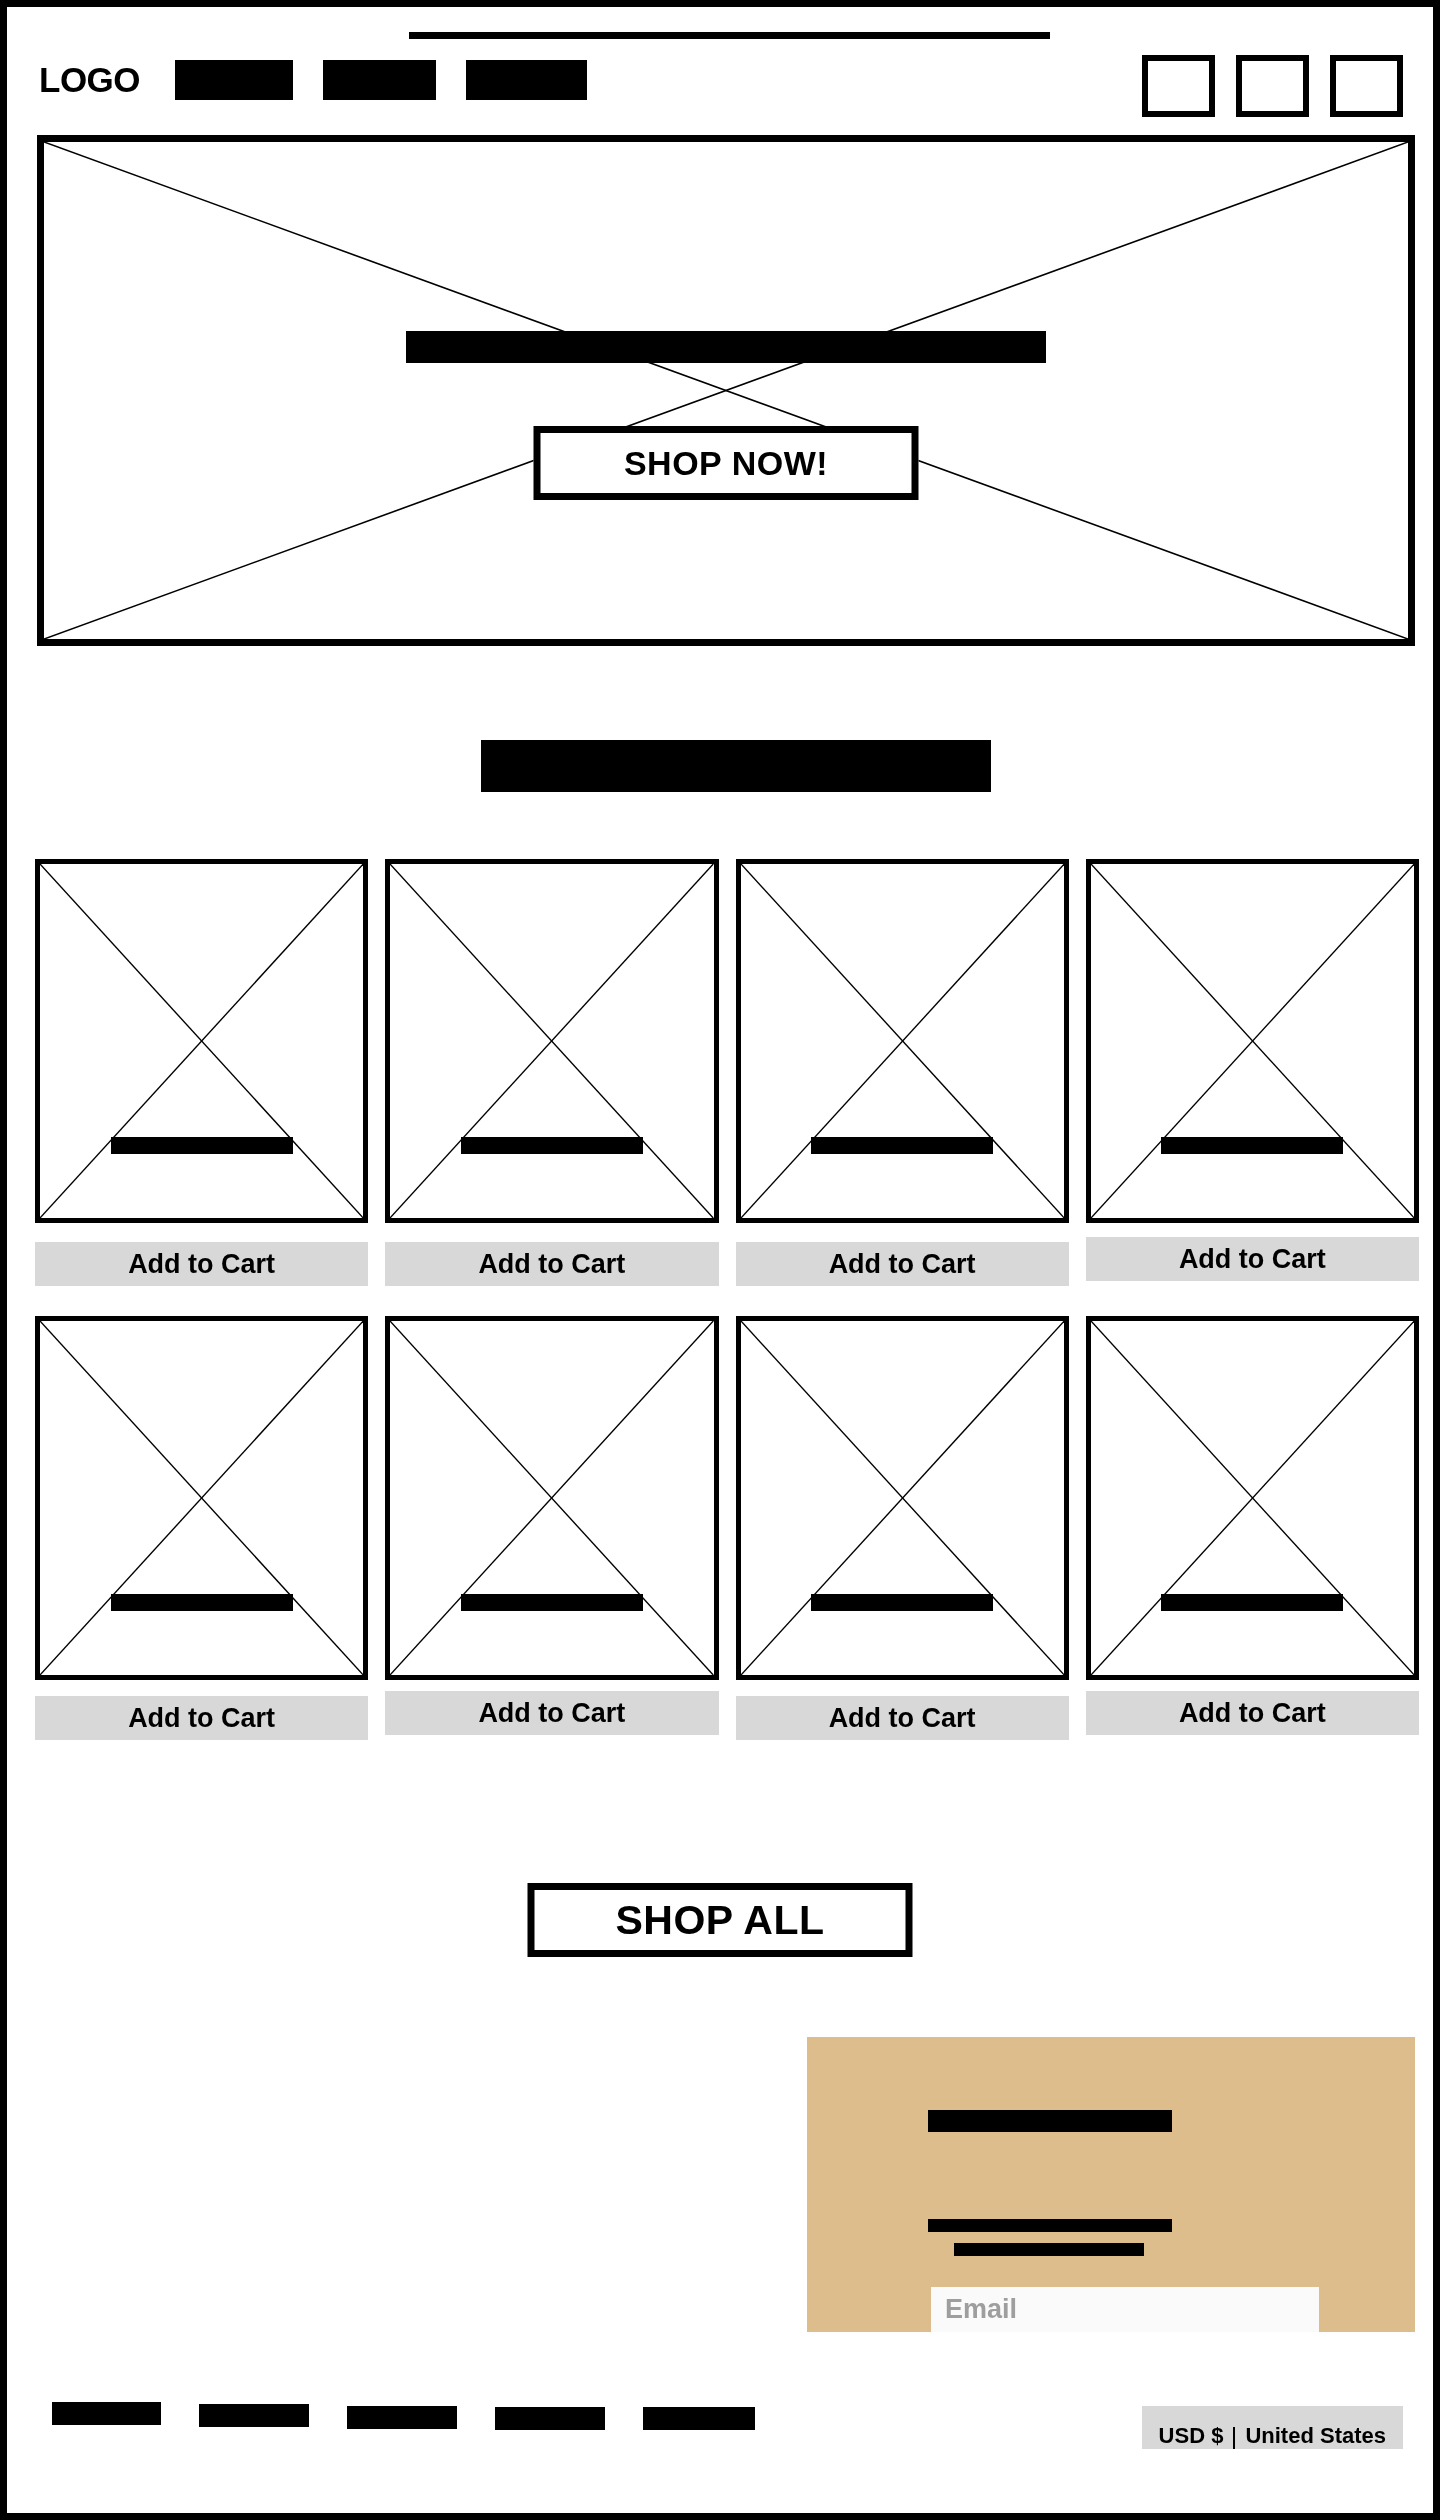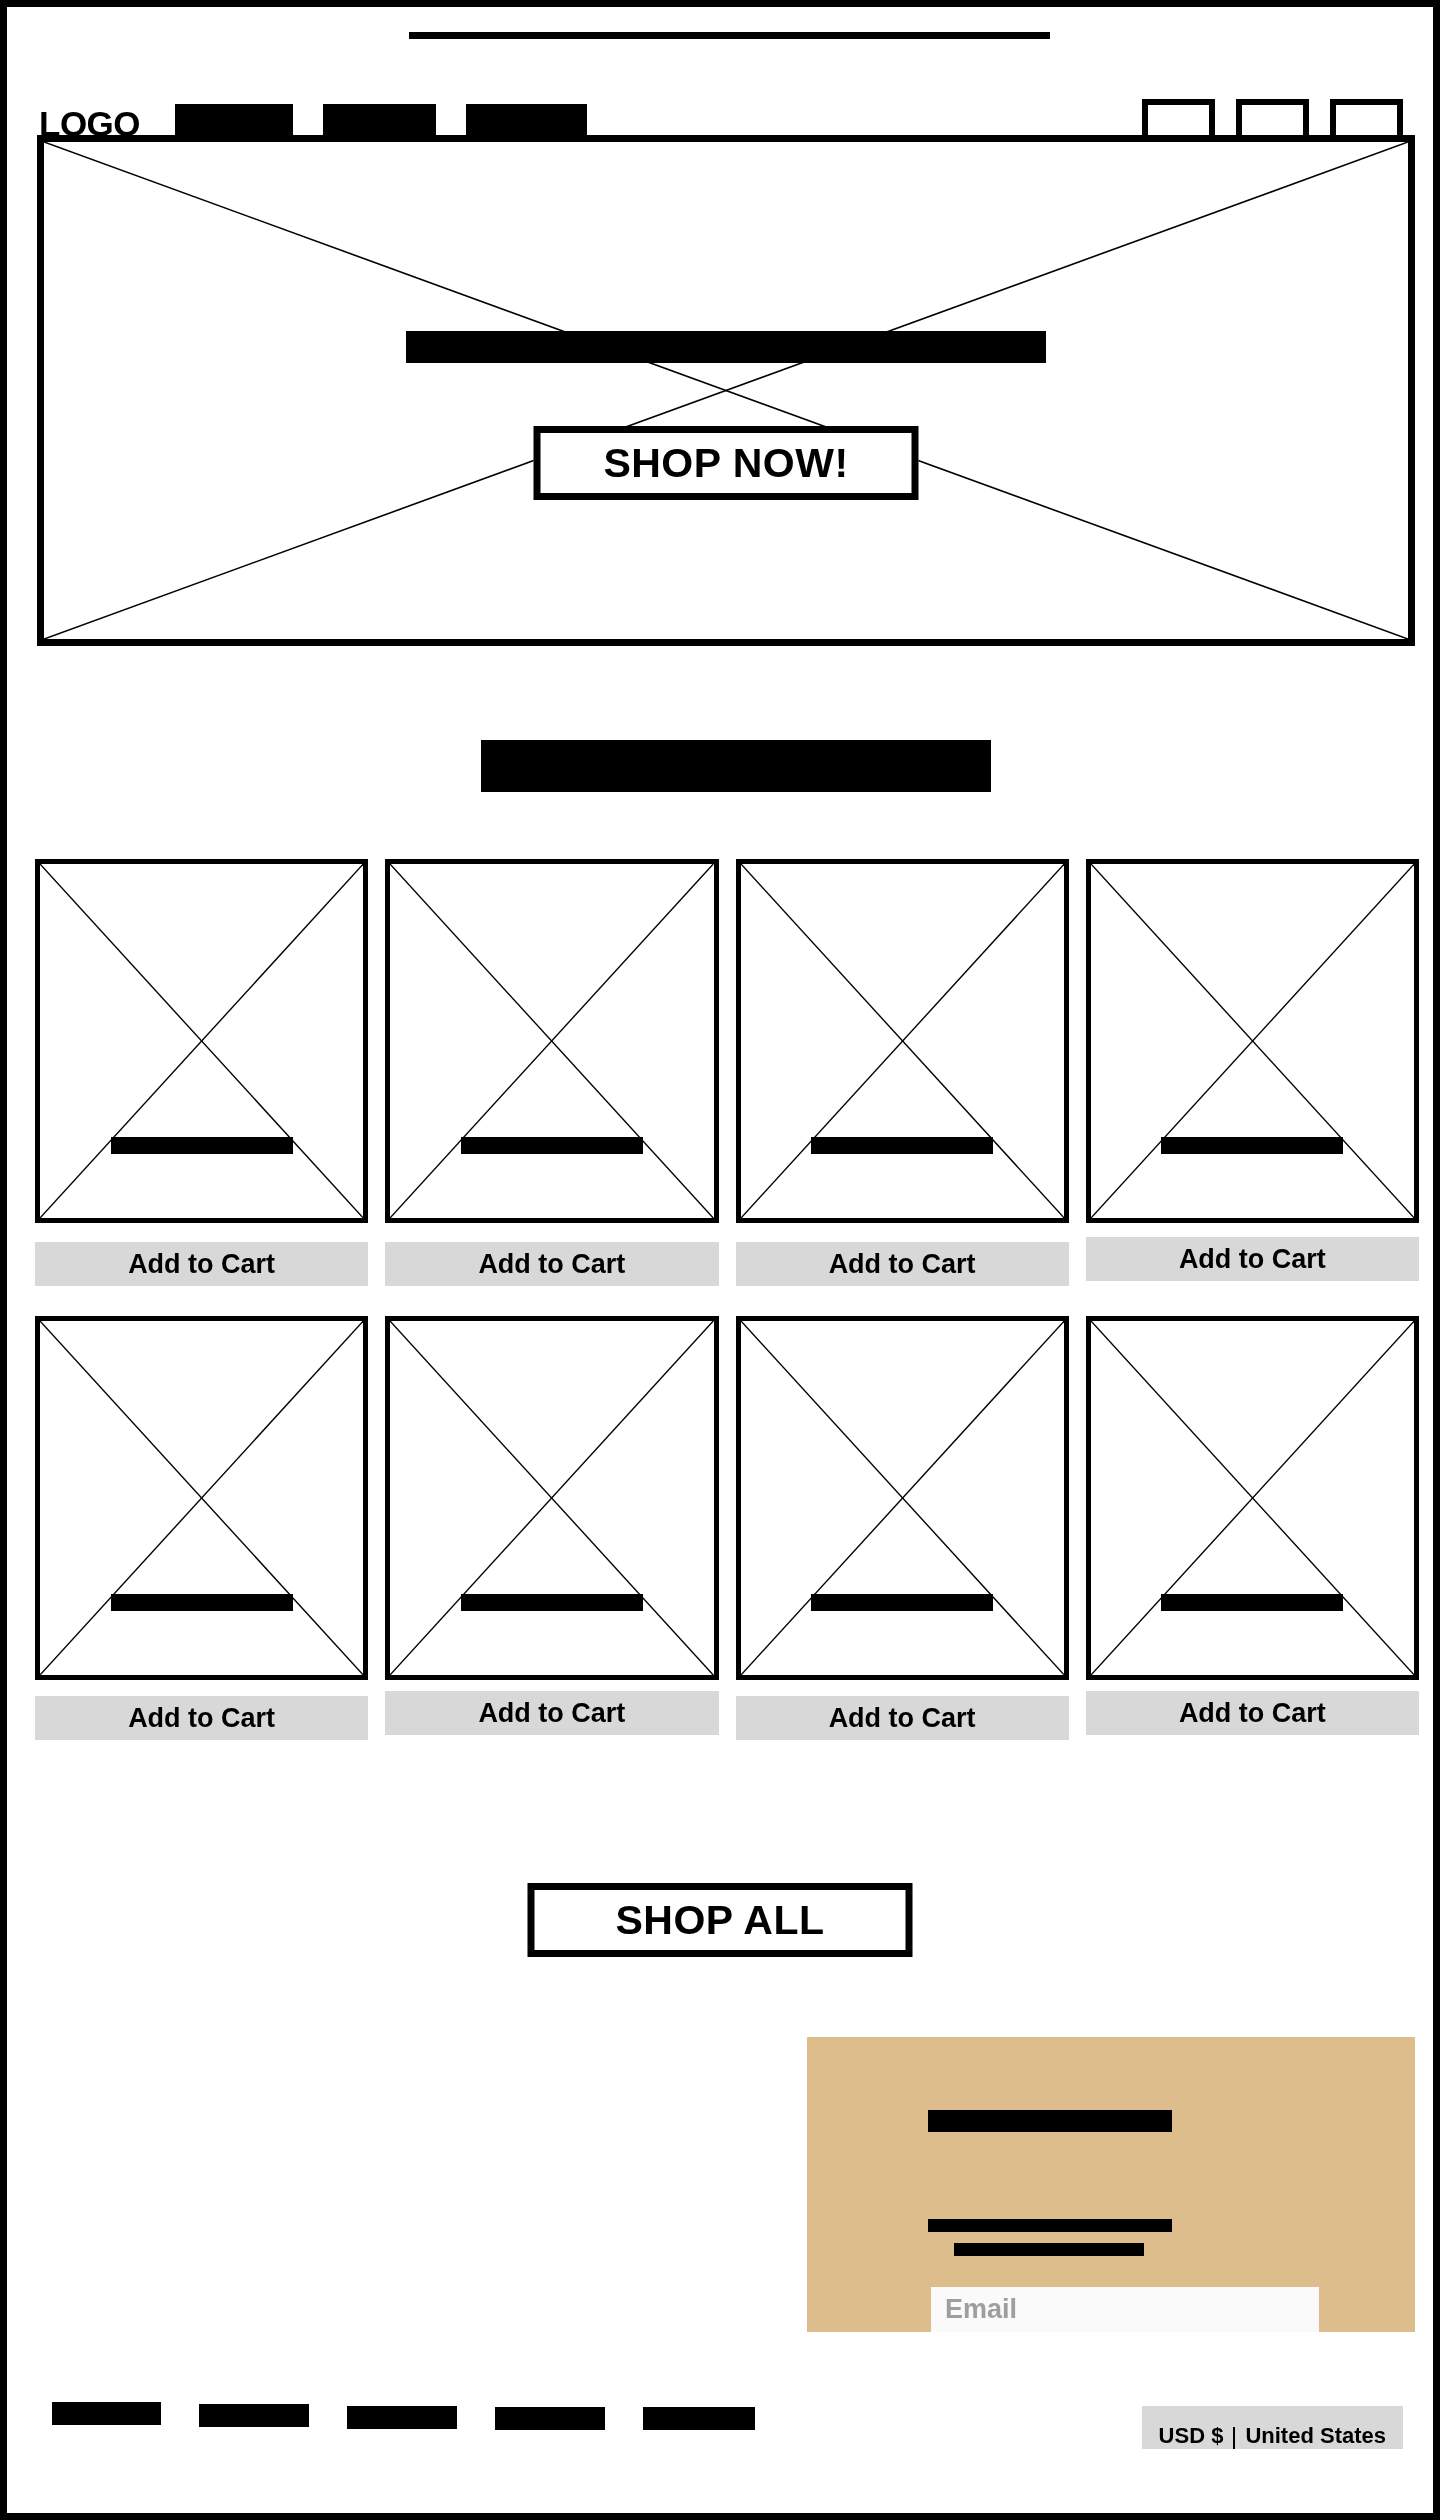--- a/index.html
+++ b/index.html
@@ -34,21 +34,20 @@
     background: #000000;
   }
 
   
   .header {
     position: absolute;
     left: 0;
     top: 48px;
     width: 100%;
     height: 60px;
-    margin-top: 44px;
   }
 
   .logo {
     position: absolute;
     left: 32px;
     top: 6px;
     font-size: 35px;
     font-weight: 700;
     letter-spacing: -0.5px;
     color: #000000;
@@ -112,21 +111,21 @@
     left: 50%;
     top: 284px;
     transform: translateX(-50%);
     width: 385px;
     height: 74px;
     border: 7px solid #000000;
     background: #ffffff;
     display: flex;
     align-items: center;
     justify-content: center;
-    font-size: 41px;
+    font-size: 34px;
     font-weight: 700;
     letter-spacing: 0.5px;
     color: #000000;
     cursor: pointer;
   }
 
   
   .section-heading {
     position: absolute;
     left: 474px;

